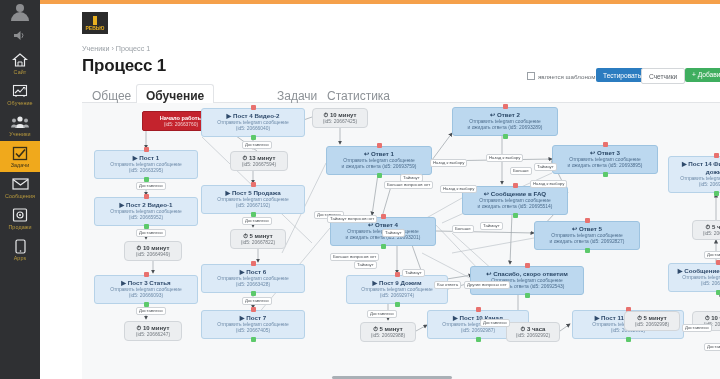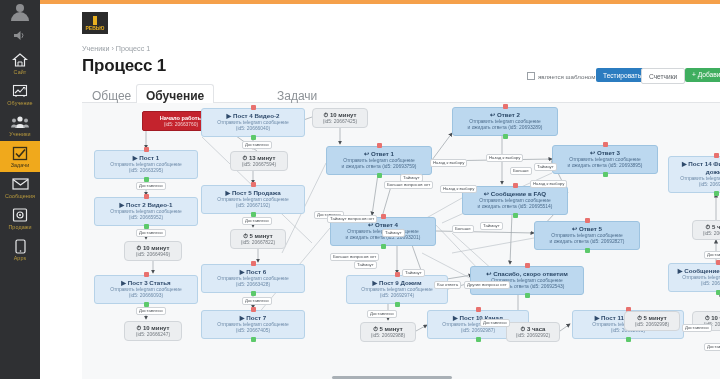--- a/index.html
+++ b/index.html
@@ -214,20 +214,21 @@
     <div class="breadcrumb">
       <span>Ученики</span><span class="sep">›</span><span>Процесс 1</span>
     </div>
 
     <div class="page-title">Процесс 1</div>
 
     <div class="tabs">
       <div class="tab" style="left:0px">Общее</div>
       <div class="tab active" style="left:54px">Обучение</div>
       <div class="tab" style="left:185px">Задачи</div>
+      <div class="tab" style="left:235px">Статистика</div>
     </div>
 
     <div class="hdr-ctrl chk-wrap">
       <span class="chk-box"></span>
         <span>является шаблоном</span>
     </div>
     <div class="hdr-ctrl btn btn-primary">Тестировать</div>
     <div class="hdr-ctrl btn btn-default">Счетчики</div>
     <div class="hdr-ctrl btn btn-success">+ Добавить блок ▾</div>
 

